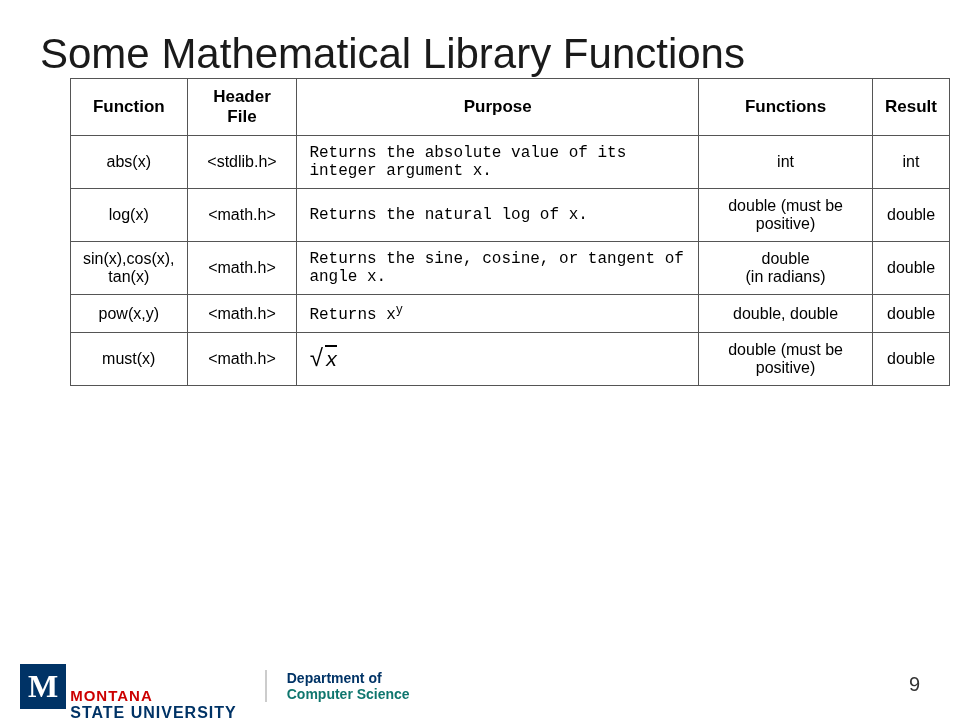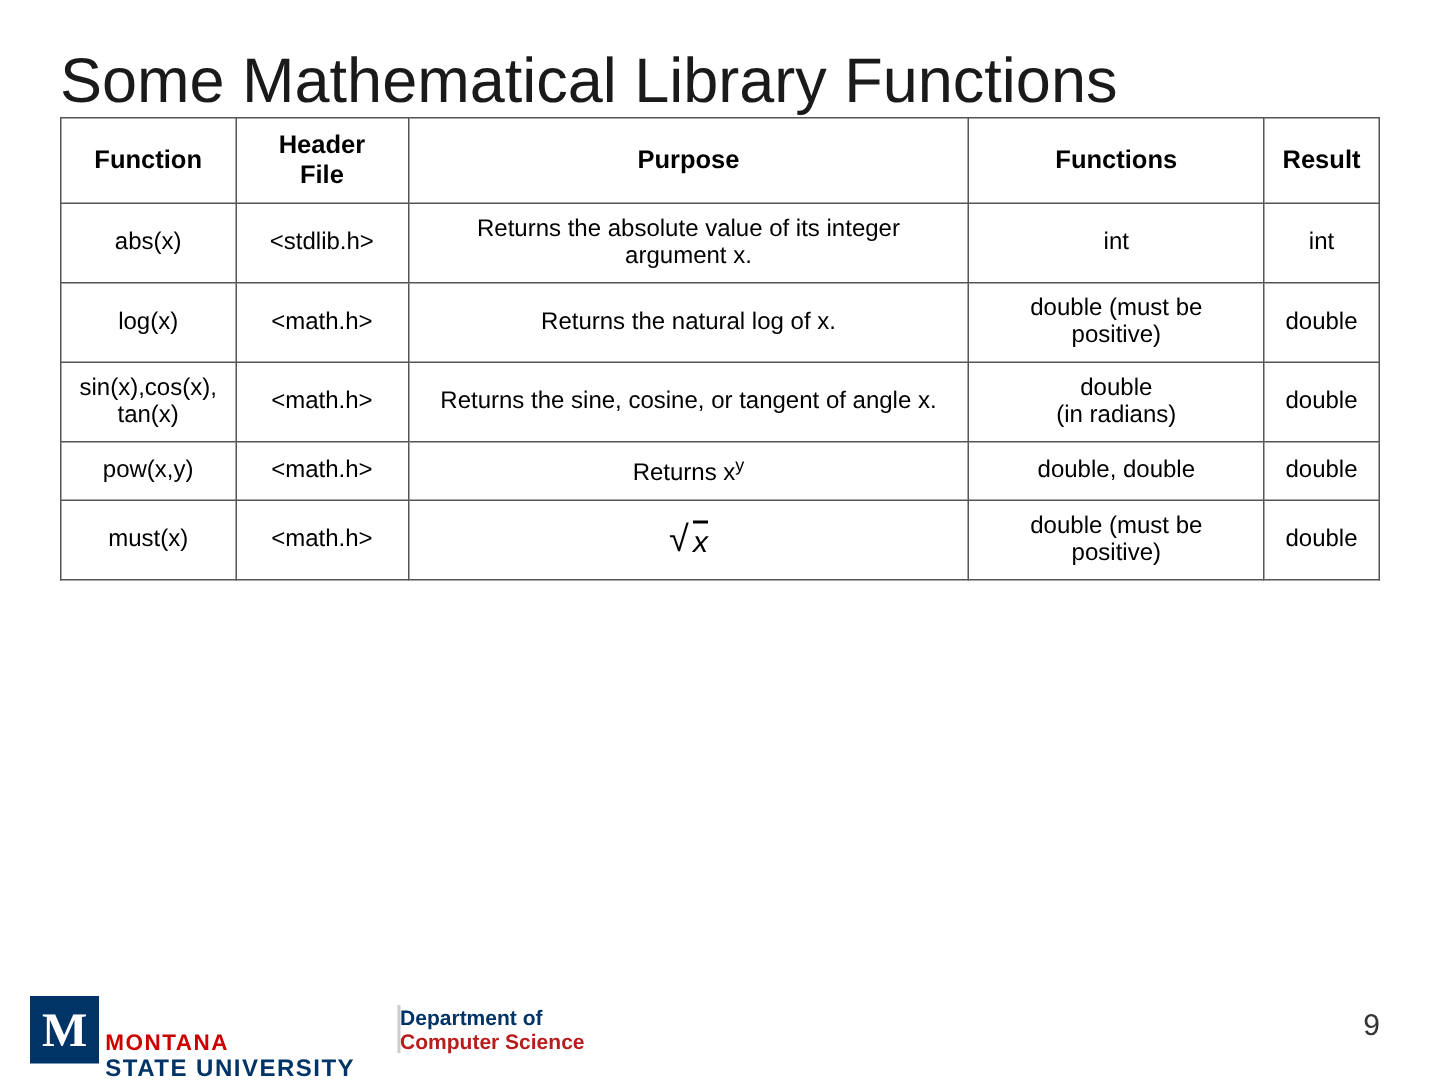--- a/index.html
+++ b/index.html
@@ -19,41 +19,43 @@
     .page-title {
       font-size: 42px;
       font-weight: normal;
       color: #1a1a1a;
     }
 
     table {
       width: 100%;
       border-collapse: collapse;
       font-size: 16px;
+      margin-left: 30px;
     }
 
     th, td {
       border: 1px solid #555;
       padding: 8px 12px;
       text-align: center;
       vertical-align: middle;
     }
 
     thead th {
       background: #fff;
       font-weight: bold;
       font-size: 17px;
     }
 
     tbody td {
       background: #fff;
     }
 
     .purpose-col {
-      text-align: center;
+      text-align: left;
+      font-family: Liberation Mono, monospace;
     }
 
     .sqrt-cell {
       font-size: 22px;
     }
 
     .sqrt-expr {
       display: inline-block;
       position: relative;
       padding-left: 16px;
@@ -115,31 +117,31 @@
       font-weight: bold;
       font-size: 16px;
       letter-spacing: 1px;
     }
 
     .dept-info {
       display: flex;
       flex-direction: column;
       margin-left: 12px;
       border-left: 2px solid #ccc;
-      padding-left: 0;
+      padding-left: 20px;
     }
 
     .dept-label {
       color: #003366;
       font-weight: bold;
       font-size: 14px;
     }
 
     .dept-name {
-      color: #b91c1c;
+      color: #0f766e;
       font-weight: bold;
       font-size: 14px;
     }
 
     .page-number {
       position: absolute;
       bottom: 24px;
       right: 40px;
       font-size: 20px;
       color: #333;

